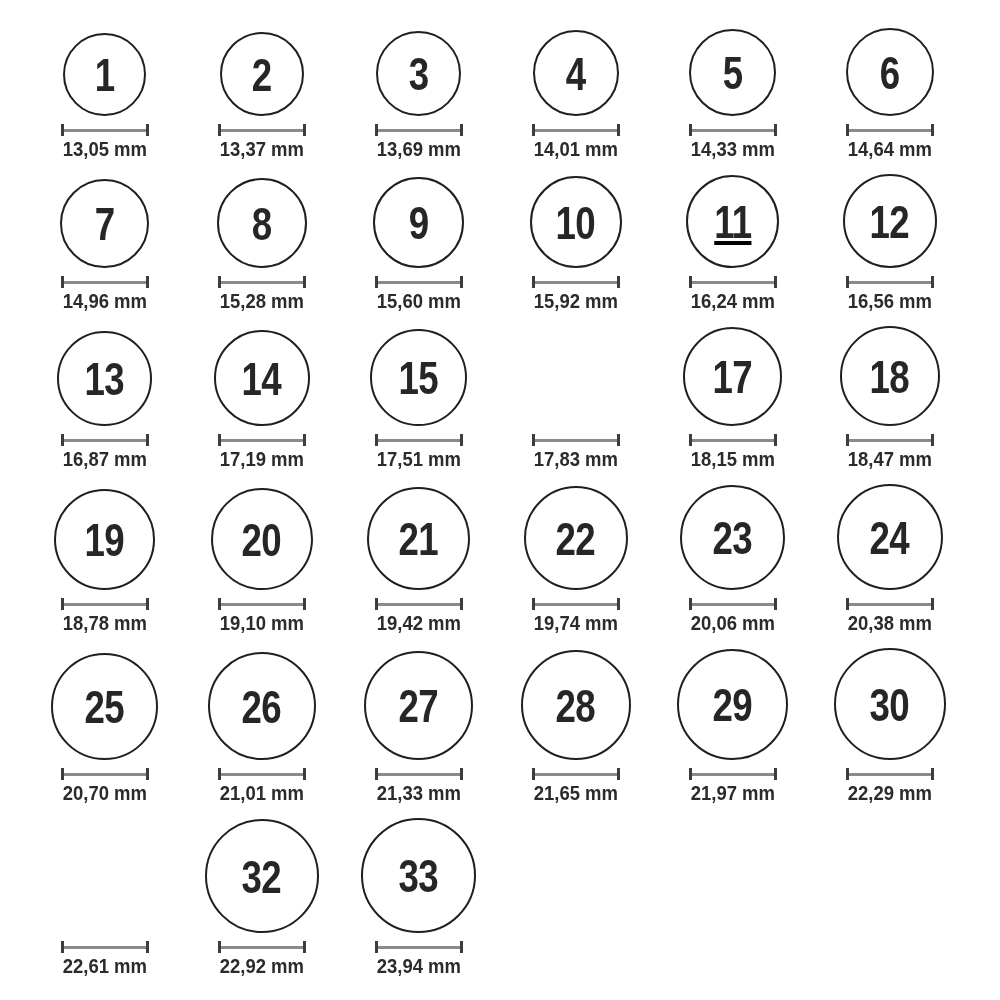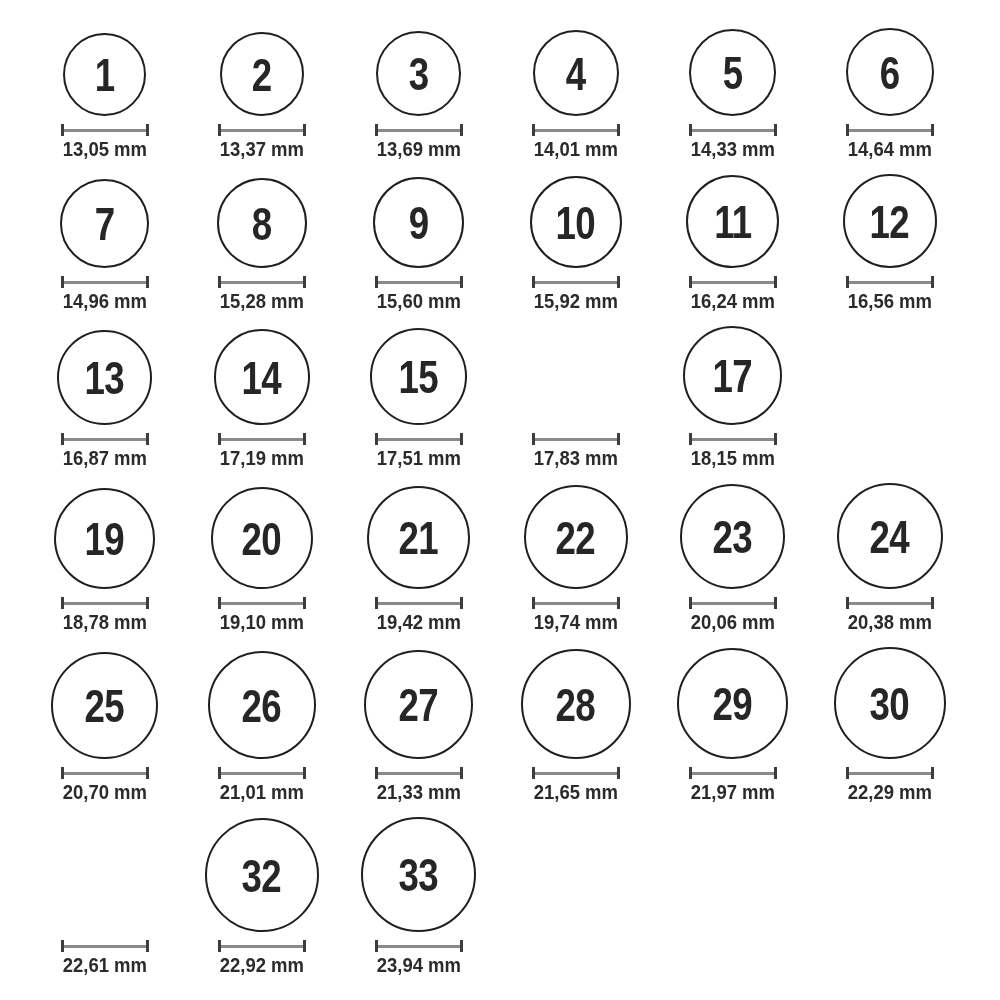--- a/index.html
+++ b/index.html
@@ -162,21 +162,21 @@
       <div class="size-cell">
     <div class="ring-circle" style="width: 92px; height: 92px;">
       <span class="ring-number">10</span>
     </div>
     <div class="diameter-ruler">
       <div class="ruler-line"></div>
     </div>
     <div class="diameter-label">15,92 mm</div>
   </div>
       <div class="size-cell">
-    <div class="ring-circle" style="width: 93px; height: 93px;">
+    <div class="ring-circle" style="width: 93px; height: 93px; text-decoration: underline;">
       <span class="ring-number">11</span>
     </div>
     <div class="diameter-ruler">
       <div class="ruler-line"></div>
     </div>
     <div class="diameter-label">16,24 mm</div>
   </div>
       <div class="size-cell">
     <div class="ring-circle" style="width: 94px; height: 94px; justify-content: center;">
       <span class="ring-number">12</span>
@@ -222,20 +222,29 @@
     <div class="diameter-label">17,83 mm</div>
   </div>
       <div class="size-cell">
     <div class="ring-circle" style="width: 99px; height: 99px; text-align: center;">
       <span class="ring-number">17</span>
     </div>
     <div class="diameter-ruler">
       <div class="ruler-line"></div>
     </div>
     <div class="diameter-label">18,15 mm</div>
+  </div>
+      <div class="size-cell">
+    <div class="ring-circle" style="width: 100px; height: 100px;">
+      <span class="ring-number">18</span>
+    </div>
+    <div class="diameter-ruler">
+      <div class="ruler-line"></div>
+    </div>
+    <div class="diameter-label">18,47 mm</div>
   </div>
     </div>
     <div class="chart-row">
       <div class="size-cell">
     <div class="ring-circle" style="width: 101px; height: 101px;">
       <span class="ring-number">19</span>
     </div>
     <div class="diameter-ruler">
       <div class="ruler-line"></div>
     </div>

